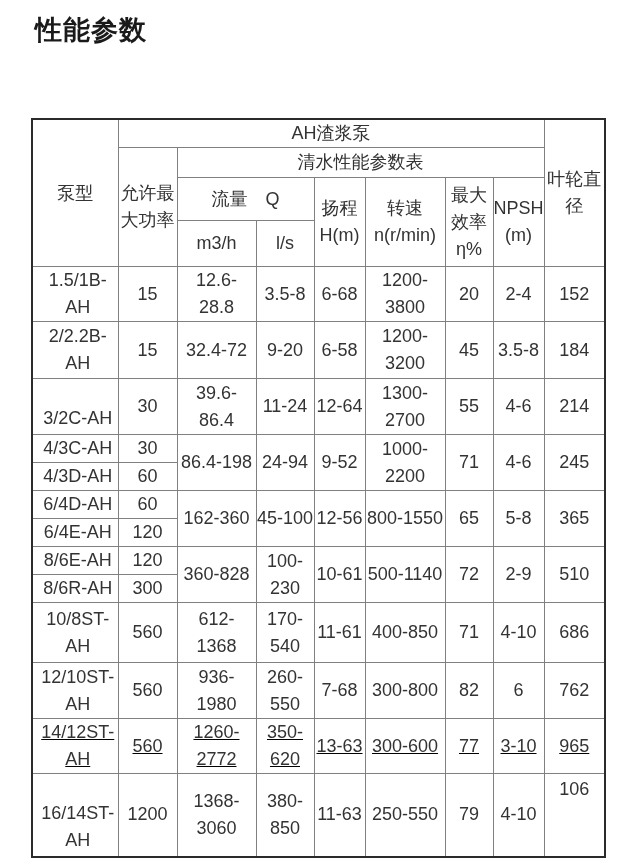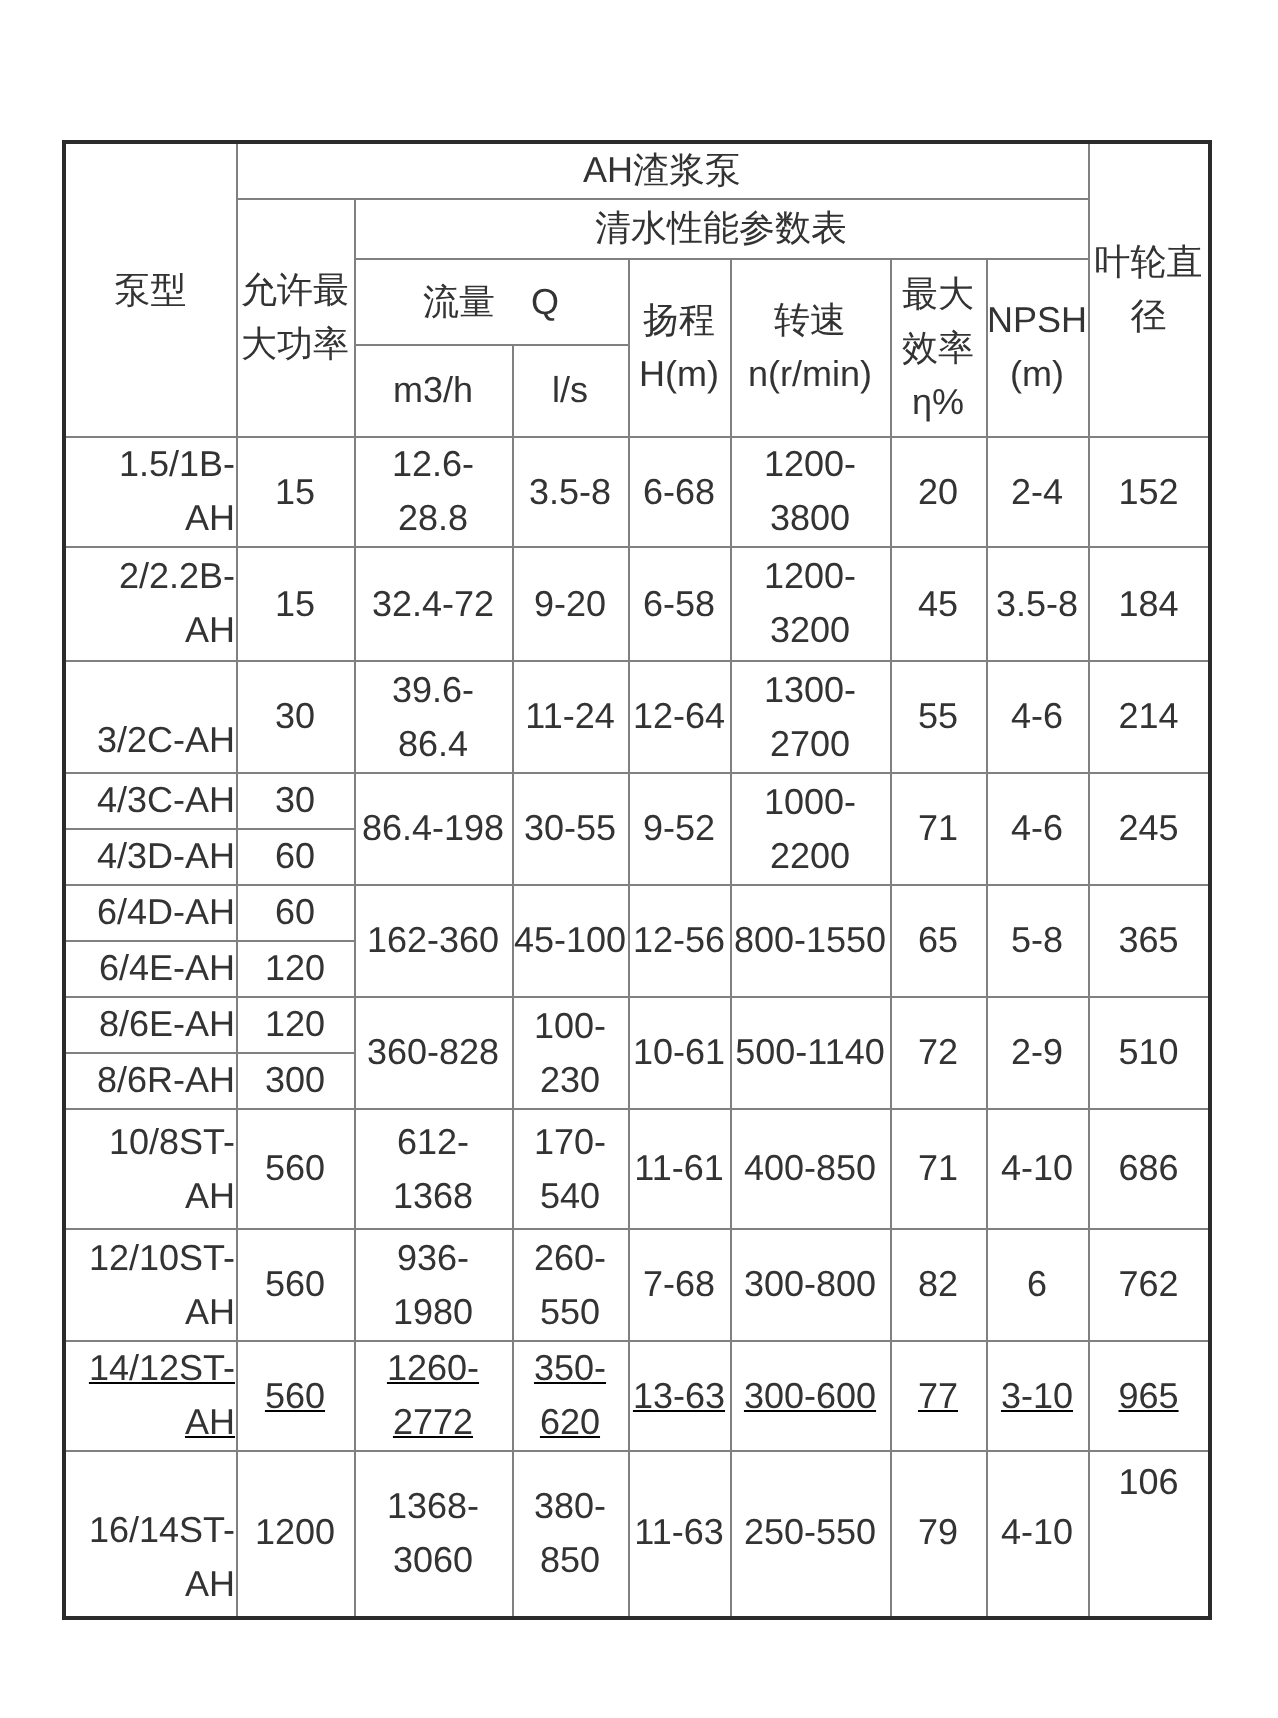--- a/index.html
+++ b/index.html
@@ -34,31 +34,32 @@
     color: #333333;
     font-size: 18px;
     line-height: 27px;
     text-align: center;
     vertical-align: middle;
     white-space: pre-line;
     padding: 0;
     overflow: hidden;
   }
   table.perf td.model {
-    text-align: right;
+    text-align: center;
     padding-left: 5px;
   }
   table.perf td.vb { vertical-align: bottom; padding-bottom: 2px; }
   table.perf td.vt { vertical-align: top; padding-top: 2px; margin-left: 12px; }
 </style>
 </head>
 <body>
 
 <div class="page">
 
+  <h1 class="title">性能参数</h1>
 
   <table class="perf">
     <colgroup>
       <col style="width:86px">
         <col style="width:59px">
         <col style="width:79px">
       <col style="width:58px">
         <col style="width:51px">
         <col style="width:80px">
       <col style="width:48px">
@@ -132,21 +133,21 @@
           <td>1300-
 2700</td>
           <td>55</td>
           <td>4-6</td>
           <td>214</td>
         </tr>
         <tr style="height: 28px;">
           <td class="model">4/3C-AH</td>
           <td>30</td>
           <td rowspan="2">86.4-198</td>
-          <td rowspan="2">30-55</td>
+          <td rowspan="2">24-94</td>
           <td rowspan="2">9-52</td>
           <td rowspan="2">1000-
 2200</td>
           <td rowspan="2">71</td>
           <td rowspan="2">4-6</td>
           <td rowspan="2">245</td>
         </tr>
         <tr style="height: 28px;">
           <td class="model">4/3D-AH</td>
           <td>60</td>

